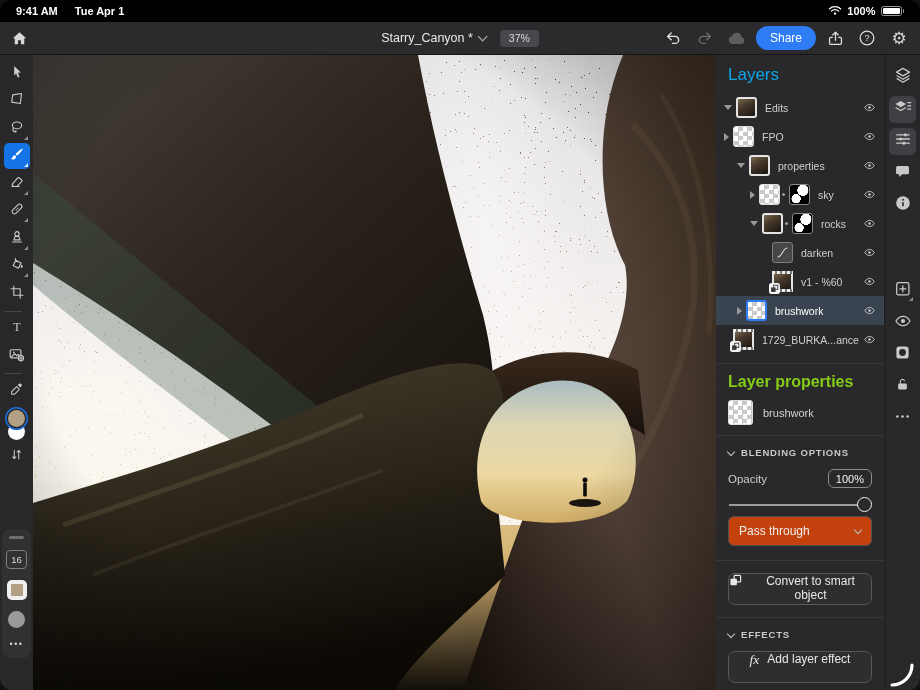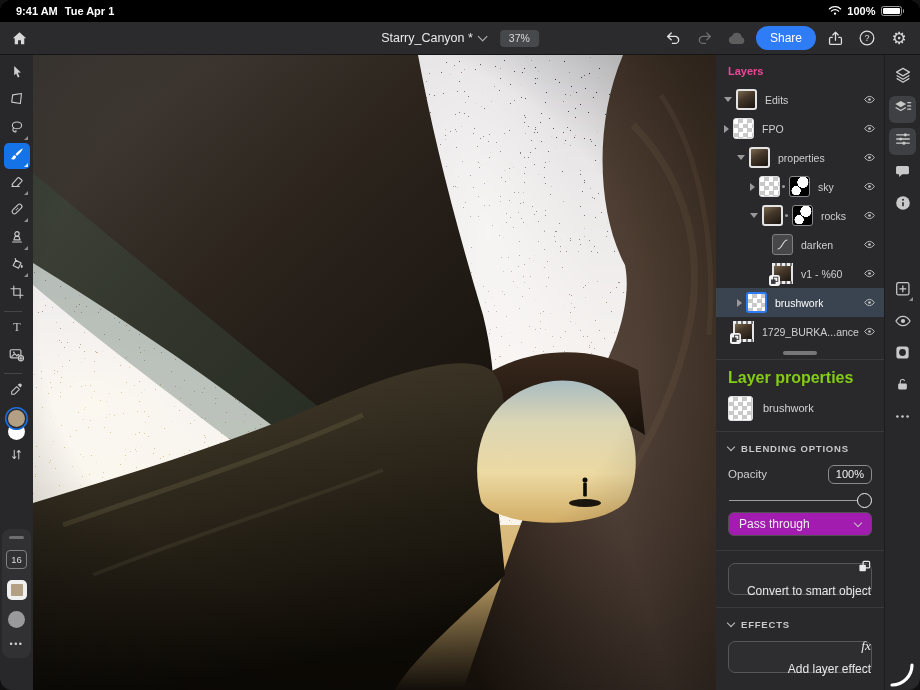--- a/index.html
+++ b/index.html
@@ -6,21 +6,21 @@
   html,body { background:#111; }
   .screen {
     position:relative; width:920px; height:690px; overflow:hidden;
     background:#000; font-family:"Liberation Sans", sans-serif;
     border-radius:12px;
     -webkit-user-select:none; user-select:none;
   }
   
   .statusbar { height:22px; background:#000; color:#fff; display:flex;
     align-items:center; justify-content:space-between; padding:0 16px; font-size:11px; }
-  .sb-left { display:flex; gap:7px; font-weight:bold; }
+  .sb-left { display:flex; gap:17px; font-weight:bold; }
   .sb-right { display:flex; align-items:center; gap:5px; font-weight:bold; }
   .batt { position:relative; width:21px; height:10px; border:1px solid #9a9a9a;
     border-radius:2.5px; padding:1px; }
   .batt-fill { display:block; height:100%; width:100%; background:#fff; border-radius:1px; }
   .batt-nub { width:1.5px; height:4px; background:#9a9a9a; border-radius:0 1px 1px 0; margin-left:-4px; }
   
   .topbar { height:33px; background:#2b2b2d; border-bottom:1px solid #151515;
     display:flex; align-items:center; position:relative; color:#e4e4e4; }
   .iconbtn { background:none; border:none; display:flex; align-items:center;
     justify-content:center; width:26px; height:26px; cursor:pointer; }
@@ -64,21 +64,21 @@
   .swatch i { display:block; width:12px; height:12px; background:#B3A084; border-radius:1px; }
   .graycircle { width:17px; height:17px; border-radius:50%; background:#9a9a9c; cursor:pointer; }
   .moredots { color:#d0d0d0; letter-spacing:1.5px; font-size:9px; cursor:pointer; }
   .moredots::before { content:"\2022\2022\2022"; }
   
   .canvas { width:683px; height:635px; position:relative; flex:none; background:#0a0a08; }
   .canvas svg { display:block; }
   
   .layers-panel { width:168px; background:#29292b; color:#d4d4d4; flex:none;
     display:flex; flex-direction:column; font-size:11px; overflow:hidden; }
-  .lp-title { font-size:11px; font-weight:bold; color:#ec4899; padding:10px 12px 8px; }
+  .lp-title { font-size:17px; font-weight:normal; color:#0ea5e9; padding:10px 12px 8px; }
   .lrow { display:flex; align-items:center; height:29px; padding-right:8px; cursor:pointer; }
   .lrow.selected { background:#3A4450; }
   .tri { width:0; height:0; margin-right:4px; flex:none; }
   .tri.collapsed { border-top:4px solid transparent; border-bottom:4px solid transparent; border-left:5px solid #9a9a9a; }
   .tri.expanded { border-left:4px solid transparent; border-right:4px solid transparent; border-top:5px solid #9a9a9a; }
   .tri.none { width:5px; visibility:hidden; }
   .thumb { width:21px; height:21px; border-radius:3px; flex:none; position:relative; }
   .thumb.checker { background-color:#fff;
     background-image:conic-gradient(#c9c9c9 0 25%, #fff 0 50%, #c9c9c9 0 75%, #fff 0);
     background-size:9px 9px; border:1px solid #dedede; }
@@ -112,27 +112,27 @@
   .sect-label { font-size:9.5px; font-weight:bold; letter-spacing:0.8px; color:#c9c9c9; }
   .opacity-row { display:flex; align-items:center; justify-content:space-between; padding:2px 12px; }
   .opacity-label { font-size:11.5px; color:#cdcdcd; }
   .opacity-value { border:1px solid #8b8b8d; border-radius:6px; padding:2.5px 7px;
     font-size:11px; color:#f2f2f2; cursor:pointer; }
   .slider { position:relative; height:22px; margin:4px 13px 0; cursor:pointer; }
   .slider-track { position:absolute; top:10px; left:0; right:0; height:1.5px; background:#9c9c9e; }
   .slider-knob { position:absolute; top:3px; width:15px; height:15px; border-radius:50%;
     border:1.8px solid #f2f2f2; background:#29292b; }
   .blend-label { font-size:11px; color:#a9a9a9; padding:12px 12px 6px; }
-  .select { margin:0 12px 14px; height:24px; border:1px solid #505053; border-radius:6px;
-    background:#a21caf; display:flex; align-items:center; justify-content:space-between;
+  .select { margin:0 12px 14px; height:30px; border:1px solid #505053; border-radius:6px;
+    background:#c2410c; display:flex; align-items:center; justify-content:space-between;
     padding:0 10px; cursor:pointer; }
   .select-value { font-size:12px; color:#efefef; }
   .panel-btn { margin:12px 12px; height:32px; border:1px solid #57575a; border-radius:7px;
     background:#2e2e31; color:#e8e8e8; font-size:12px; font-family:inherit;
-    display:flex; align-items:flex-end; justify-content:center; gap:8px; cursor:pointer;flex-direction:column; }
+    display:flex; align-items:flex-start; justify-content:center; gap:8px; cursor:pointer; }
   .fx-glyph { font-style:italic; font-family:"Liberation Serif", serif; font-size:13.5px; color:#e8e8e8; }
   .fx-glyph::before { content:"fx"; }
   
   .rightrail { width:36px; background:#28282a; border-left:1px solid #1c1c1e; flex:none;
     display:flex; flex-direction:column; align-items:center; padding-top:6px; }
   .ritem { width:27px; height:27px; display:flex; align-items:center; justify-content:center;
     margin:2.5px 0; border-radius:6px; position:relative; cursor:pointer; }
   .ritem.active { background:#3f4043; }
   .ritem.gap { margin-top:56px; }
   .ritem .cornertick { position:absolute; right:3px; bottom:3px;

